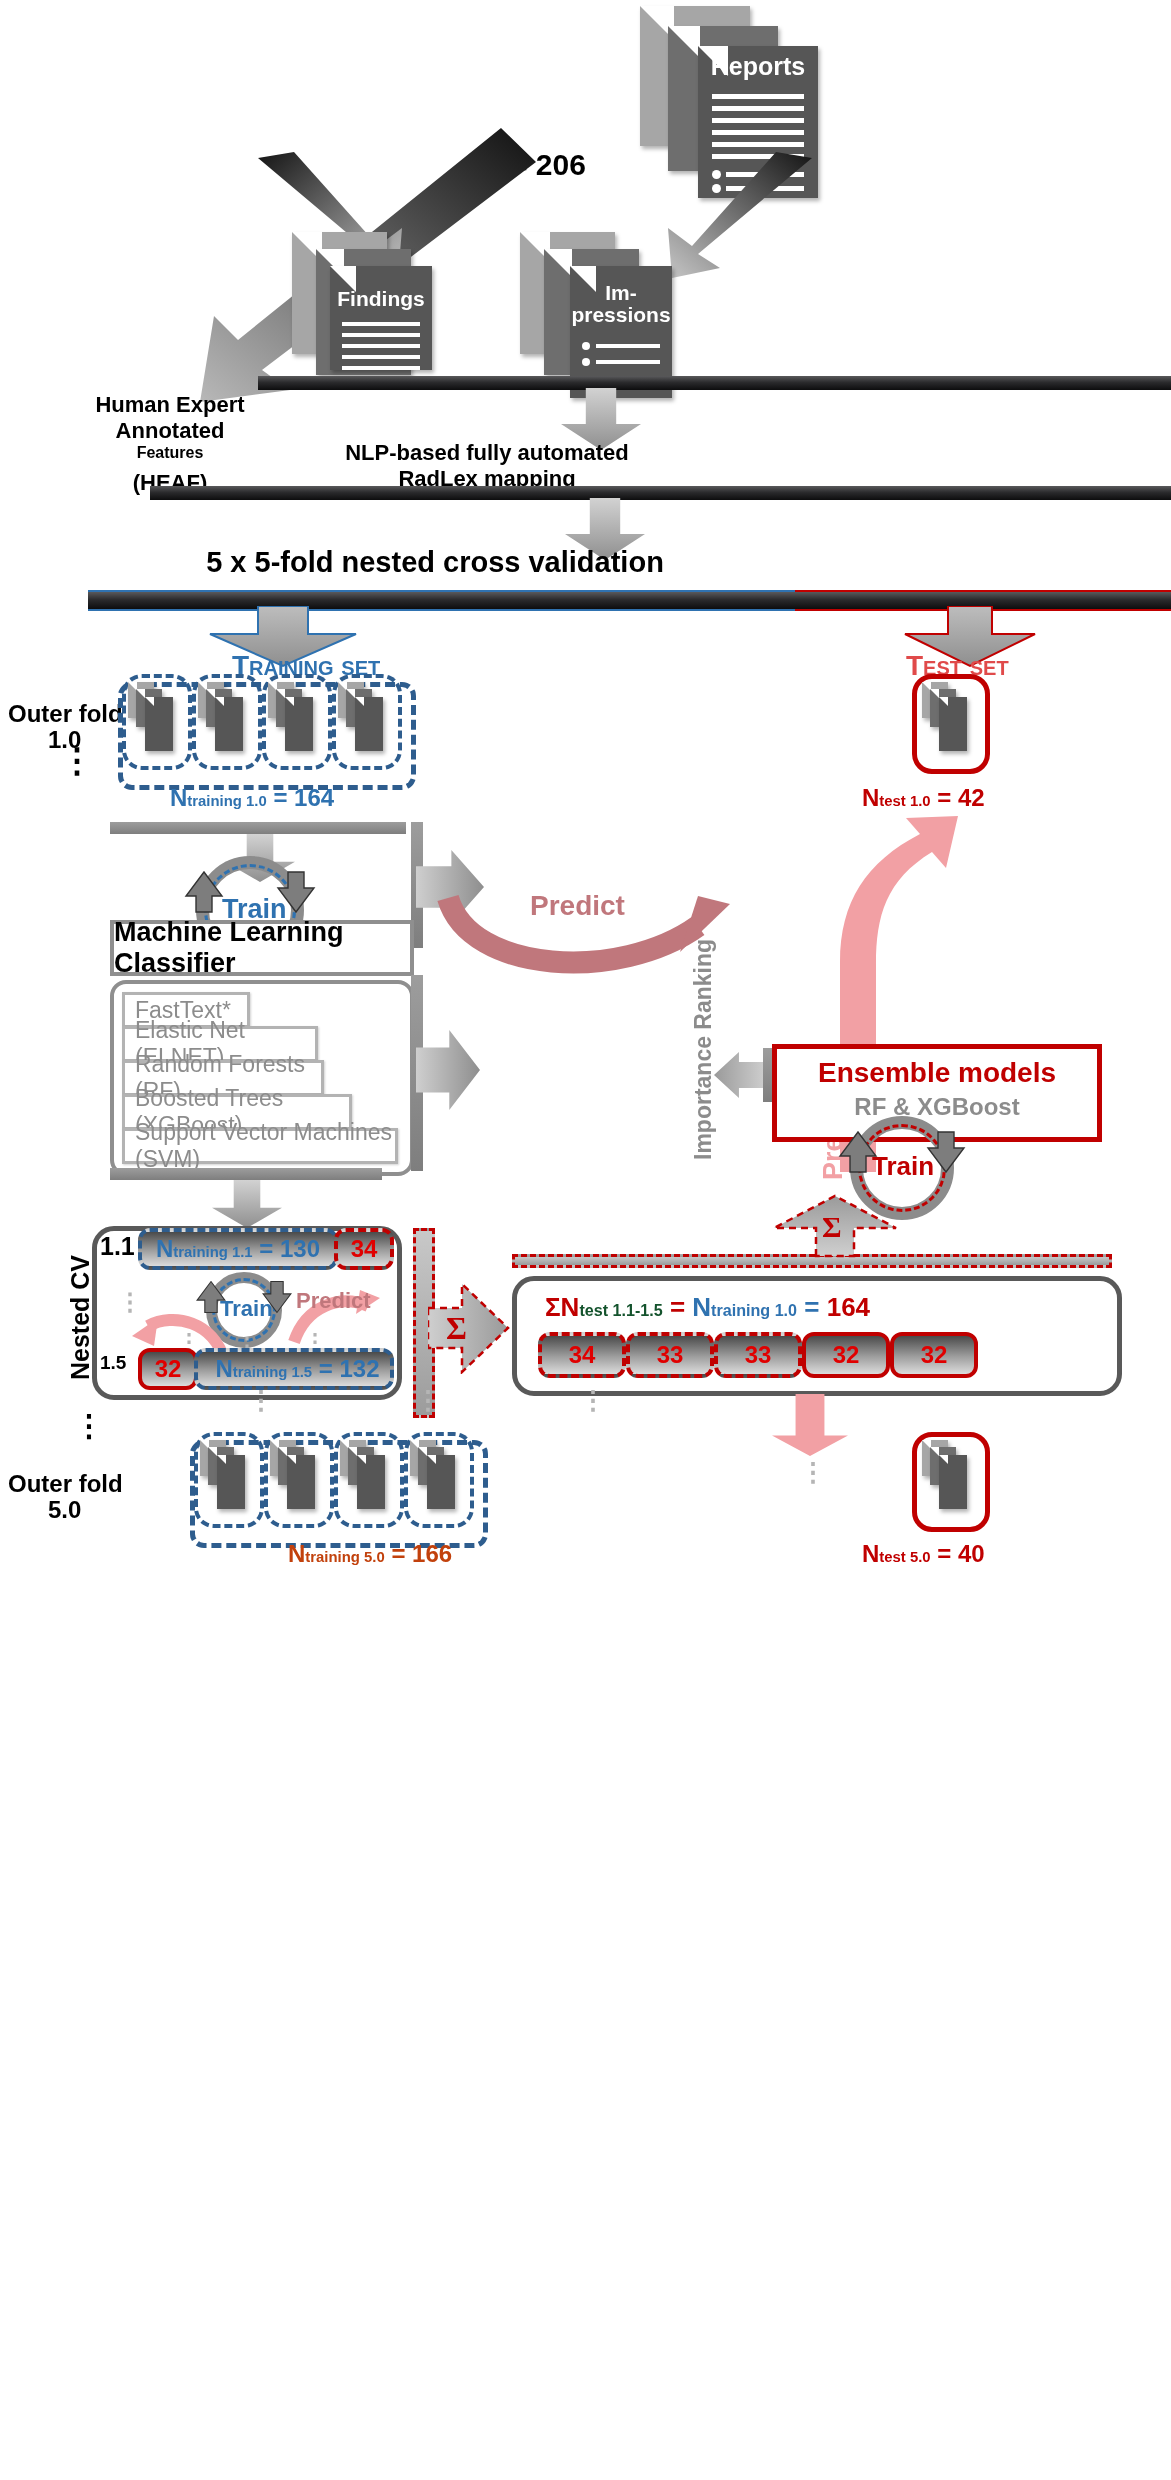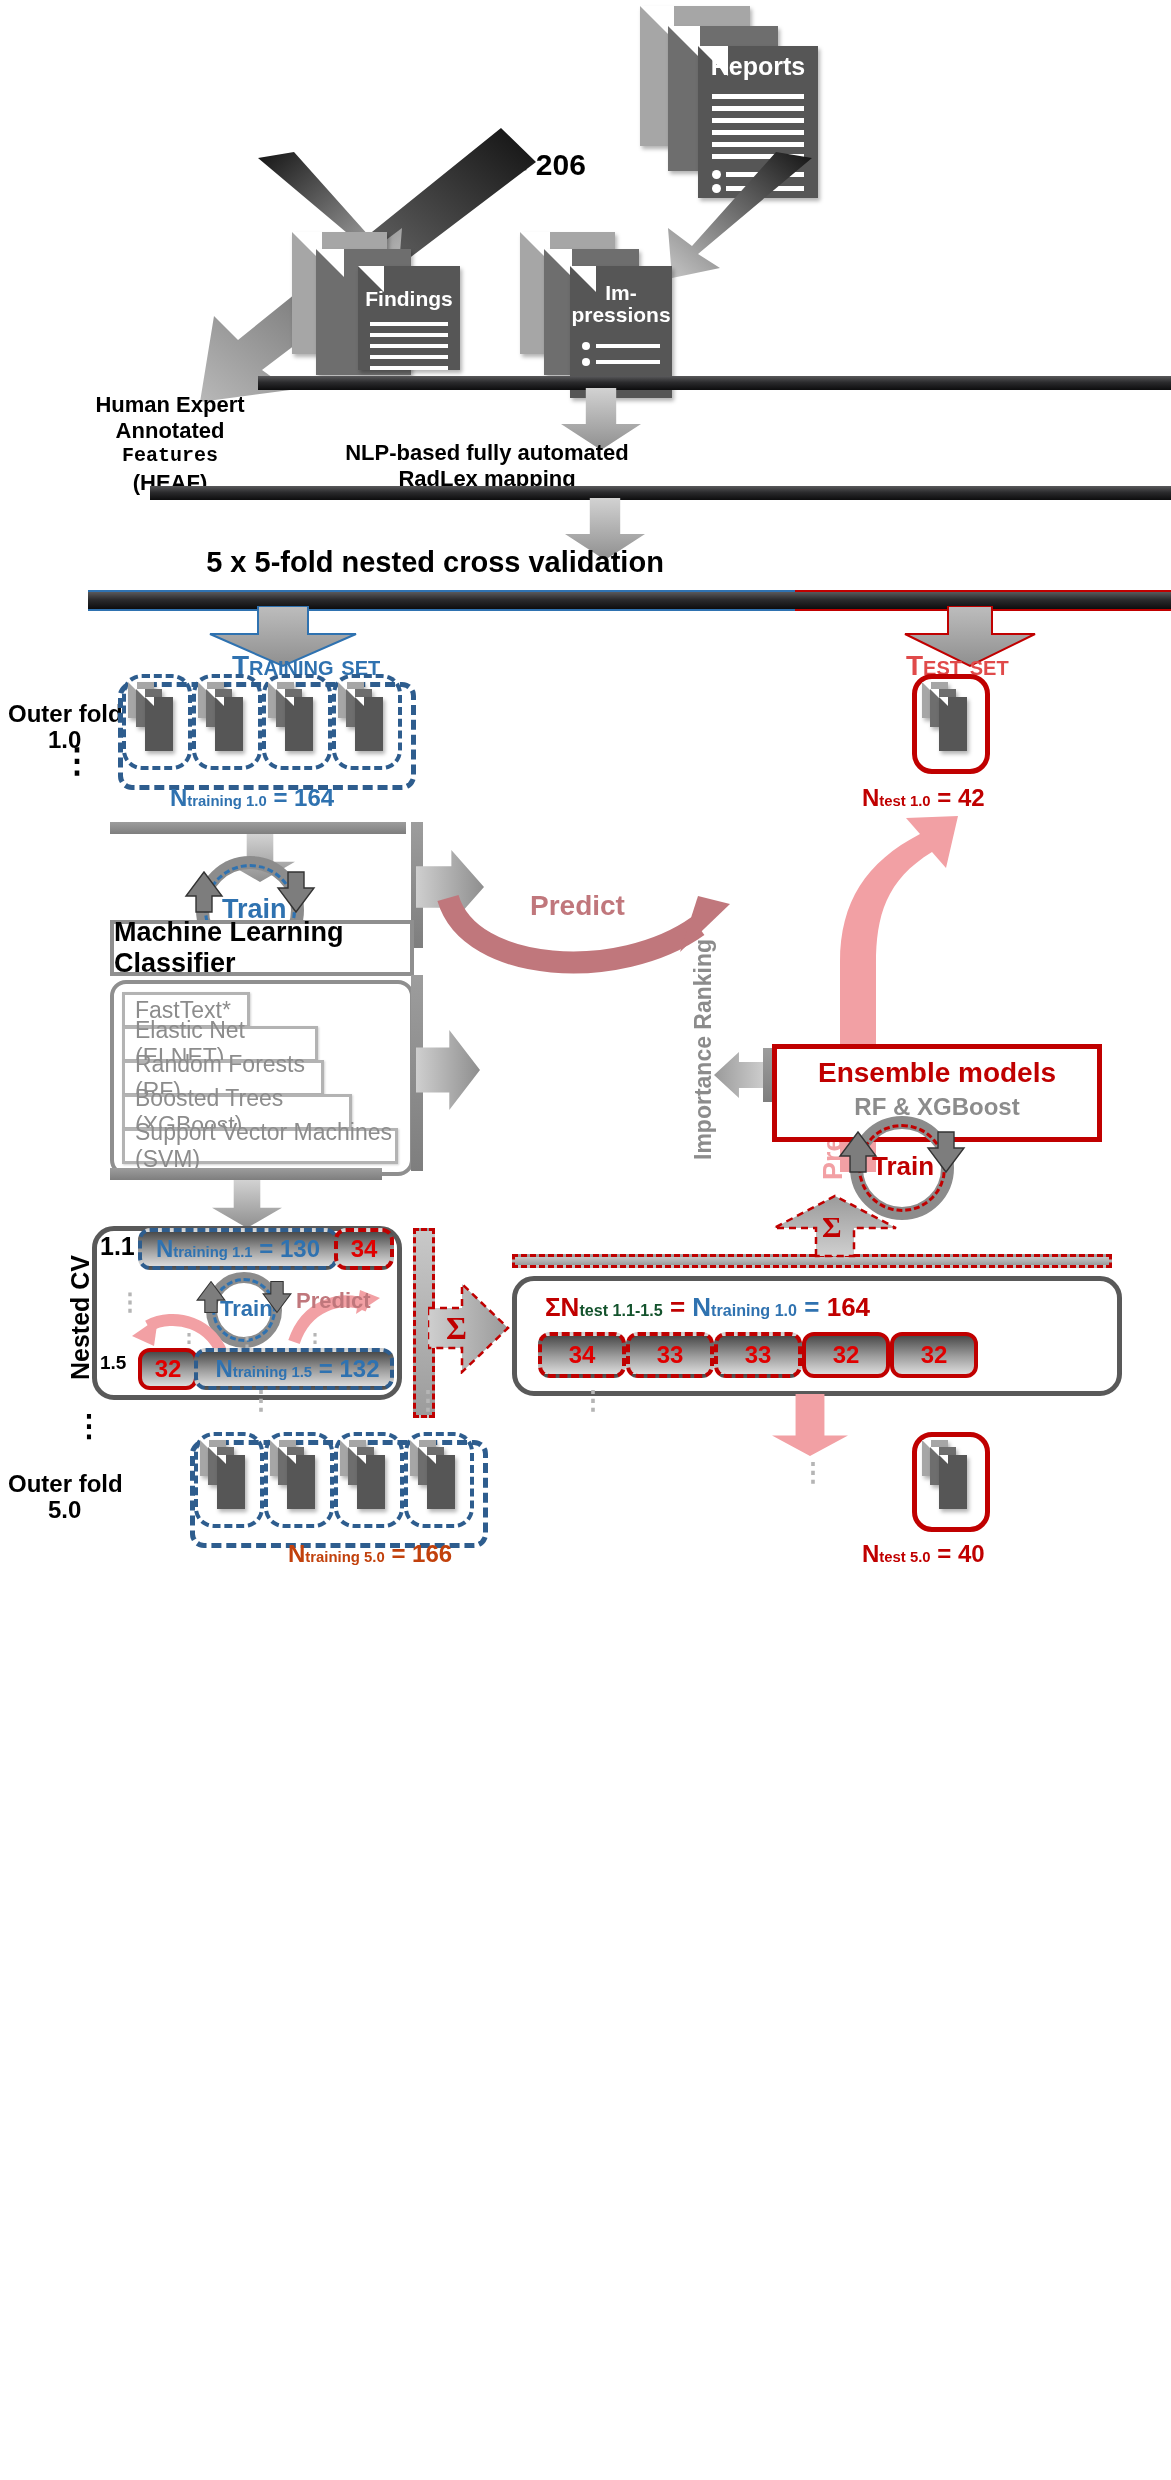--- a/index.html
+++ b/index.html
@@ -130,21 +130,21 @@
     <polygon fill="url(#gR)" points="172,8 136,2 52,96 28,78 32,128 80,118 58,104"></polygon>
   </svg>
 
   <div class="docstack" style="left:292px;top:232px;width:200px;height:152px;">
     <div class="docpage doc-back" style="left:0;top:0;width:95px;height:122px;">
       <div class="fold" style="border-width:0 30px 30px 0;border-color:transparent #fff transparent transparent;"></div>
     </div>
     <div class="docpage doc-mid" style="left:24px;top:17px;width:95px;height:126px;">
       <div class="fold" style="border-width:0 28px 28px 0;border-color:transparent #fff transparent transparent;"></div>
     </div>
-    <div class="docpage doc-front" style="left:66px;top:34px;width:102px;height:104px;">
+    <div class="docpage doc-front" style="left:38px;top:34px;width:102px;height:104px;">
       <div class="fold" style="border-width:0 26px 26px 0;border-color:transparent #fff transparent transparent;"></div>
       <div class="doclabel" style="top:22px;font-size:21px;">Findings</div>
       <div class="docline" style="left:12px;top:56px;width:78px;height:4px;"></div>
       <div class="docline" style="left:12px;top:67px;width:78px;height:4px;"></div>
       <div class="docline" style="left:12px;top:78px;width:78px;height:4px;"></div>
       <div class="docline" style="left:12px;top:89px;width:78px;height:4px;"></div>
       <div class="docline" style="left:12px;top:100px;width:78px;height:4px;"></div>
       <div class="docline" style="left:12px;top:111px;width:78px;height:4px;"></div>
     </div>
   </div>
@@ -165,21 +165,21 @@
       <div class="docdot" style="left:12px;top:92px;width:8px;height:8px;"></div>
       <div class="docline" style="left:26px;top:94px;width:64px;height:4px;"></div>
     </div>
   </div>
 
   <div class="bar" style="left:258px;top:376px;width:913px;height:14px;"></div>
   <div class="arrow-down" style="left:561px;top:388px;width:80px;height:62px;"></div>
 
   <div class="txt ctr" style="left:170px;top:392px;font-size:22px;">Human Expert</div>
   <div class="txt ctr" style="left:170px;top:418px;font-size:22px;">Annotated</div>
-  <div class="txt ctr" style="left:170px;top:444px;font-size:20px;font-family:Liberation Mono, monospace;">Features</div>
+  <div class="txt ctr" style="left:170px;top:444px;font-size:16px;">Features</div>
   <div class="txt ctr" style="left:170px;top:470px;font-size:22px;">(HEAF)</div>
 
   <div class="txt ctr" style="left:487px;top:440px;font-size:22px;">NLP-based fully automated</div>
   <div class="txt ctr" style="left:487px;top:466px;font-size:22px;">RadLex mapping</div>
 
   <div class="bar" style="left:150px;top:486px;width:1021px;height:14px;"></div>
   <div class="arrow-down" style="left:565px;top:498px;width:80px;height:62px;"></div>
 
   <div class="txt ctr" style="left:435px;top:546px;font-size:29px;">5 x 5-fold nested cross validation</div>
 

